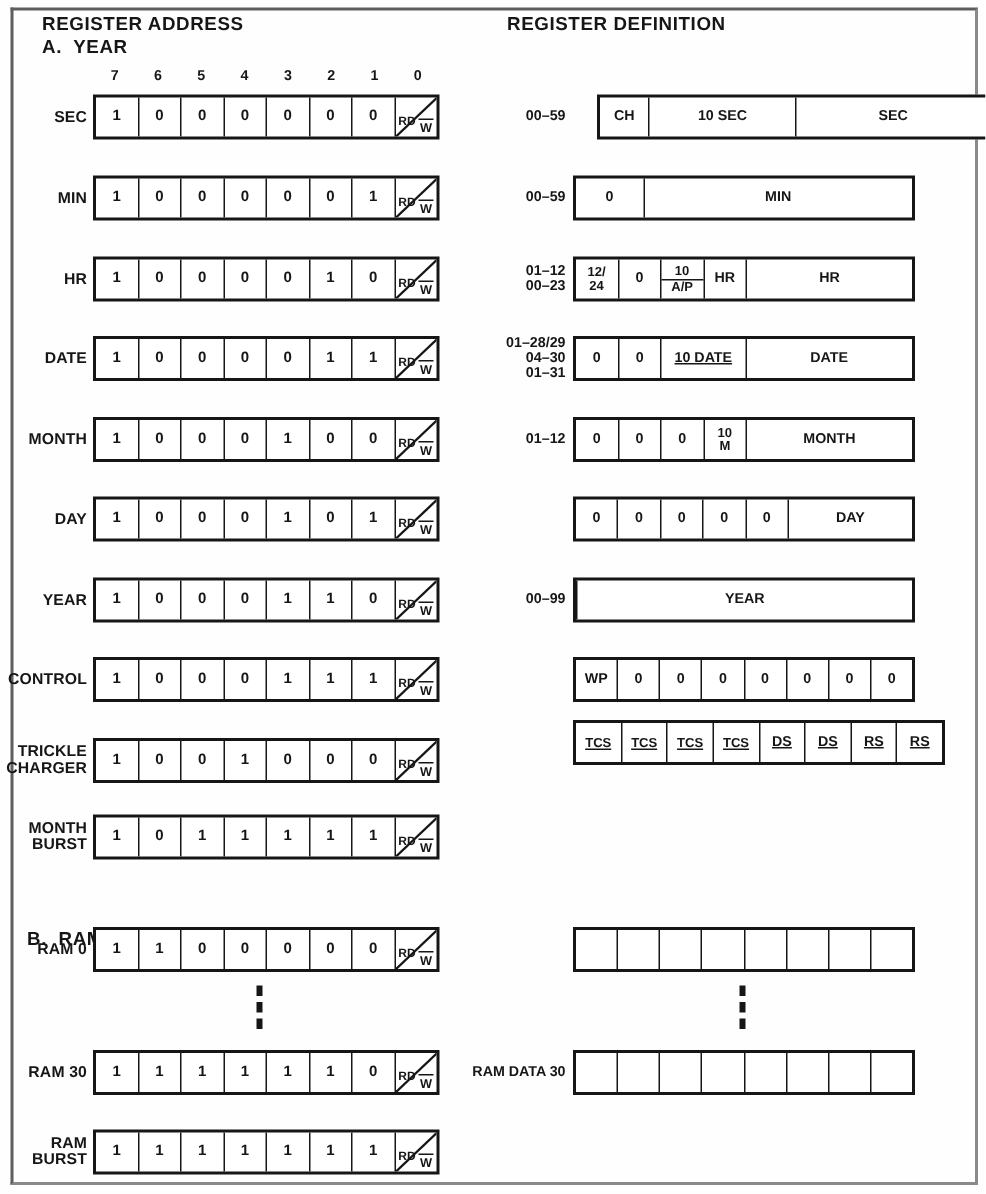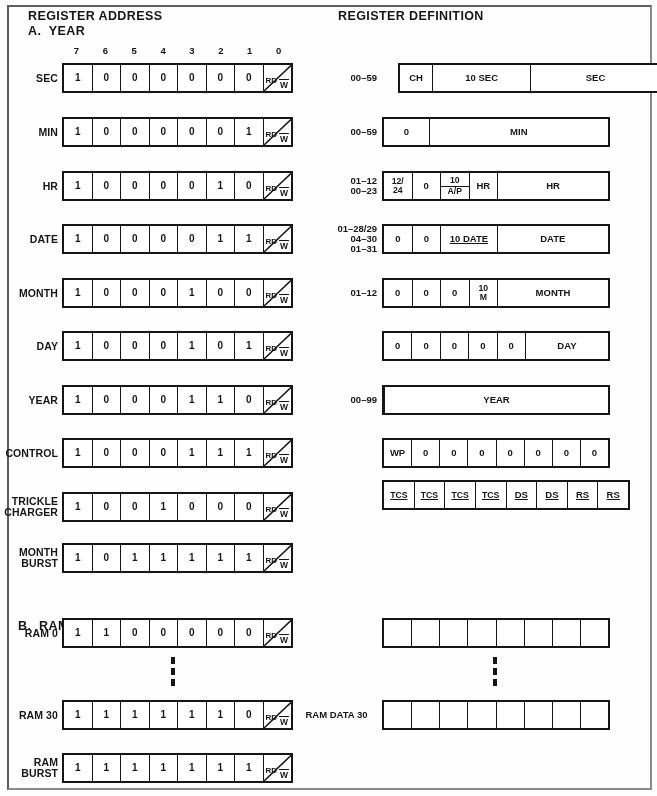--- a/index.html
+++ b/index.html
@@ -443,21 +443,21 @@
     <div class="reg-box" style="left: 382px; top: 618px; width: 228px;">
       <div class="bcell def first" style="flex-grow: 1;"></div>
       <div class="bcell def" style="flex-grow: 1;"></div>
       <div class="bcell def" style="flex-grow: 1;"></div>
       <div class="bcell def" style="flex-grow: 1;"></div>
       <div class="bcell def" style="flex-grow: 1;"></div>
       <div class="bcell def" style="flex-grow: 1;"></div>
       <div class="bcell def" style="flex-grow: 1;"></div>
       <div class="bcell def" style="flex-grow: 1;"></div>
     </div>
-    <div class="range-label" style="top: 700px; align-items: center;">
+    <div class="range-label" style="top: 700px;">
       <div>RAM DATA 30</div>
     </div>
     <div class="reg-box" style="left: 382px; top: 700px; width: 228px;">
       <div class="bcell def first" style="flex-grow: 1;"></div>
       <div class="bcell def" style="flex-grow: 1;"></div>
       <div class="bcell def" style="flex-grow: 1;"></div>
       <div class="bcell def" style="flex-grow: 1;"></div>
       <div class="bcell def" style="flex-grow: 1;"></div>
       <div class="bcell def" style="flex-grow: 1;"></div>
       <div class="bcell def" style="flex-grow: 1;"></div>

